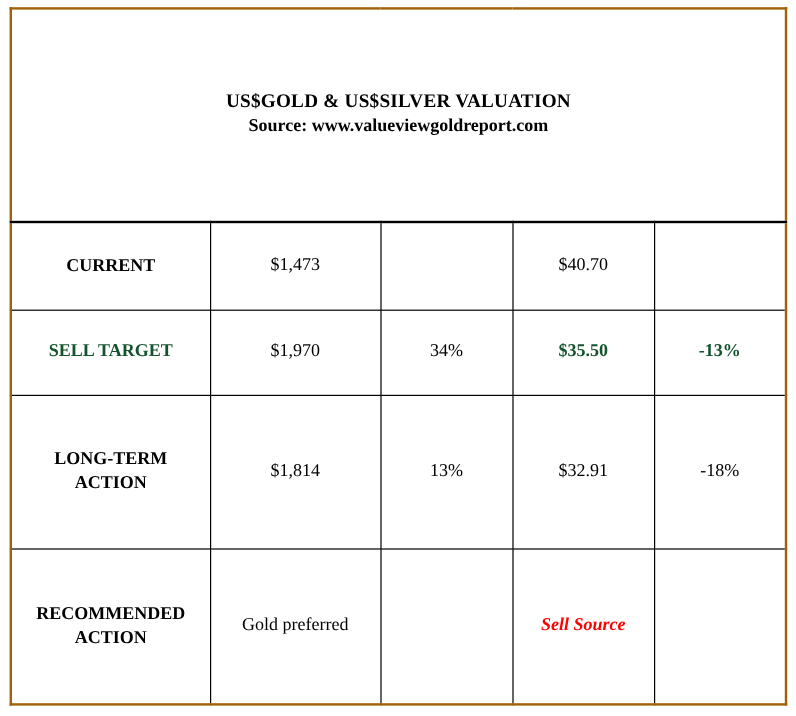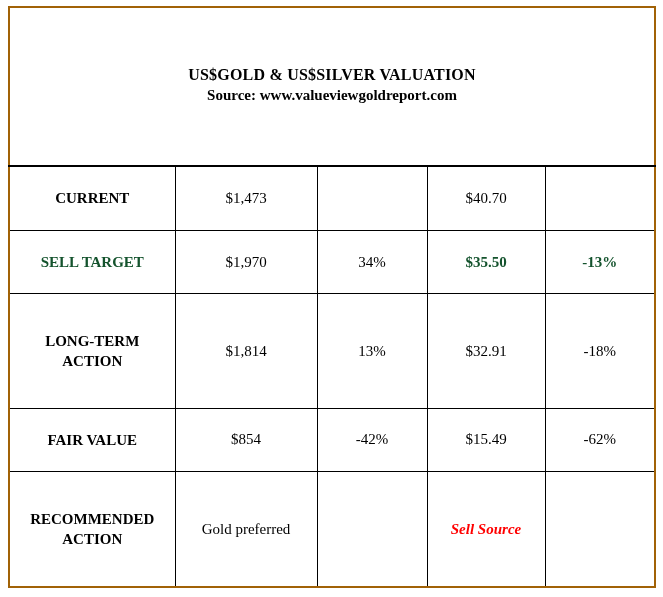--- a/index.html
+++ b/index.html
@@ -134,29 +134,20 @@
           <span class="l1">LONG-TERM</span>
           <span class="l2">ACTION</span>
         </td>
         <td class="val">$1,814</td>
         <td class="val">13%</td>
         <td class="val">$32.91</td>
         <td class="val">-18%</td>
       </tr>
 
 
-      <tr>
-        <td class="rowlabel">
-          <span class="l1">FAIR VALUE</span>
-        </td>
-        <td class="val">$854</td>
-        <td class="val">-42%</td>
-        <td class="val">$15.49</td>
-        <td class="val">-62%</td>
-      </tr>
 
       <tr>
         <td class="rowlabel">
           <span class="l1">RECOMMENDED</span>
           <span class="l2">ACTION</span>
         </td>
         <td class="val">Gold preferred</td>
         <td class="val"></td>
         <td class="val italic-red">Sell Source</td>
         <td class="val"></td>

